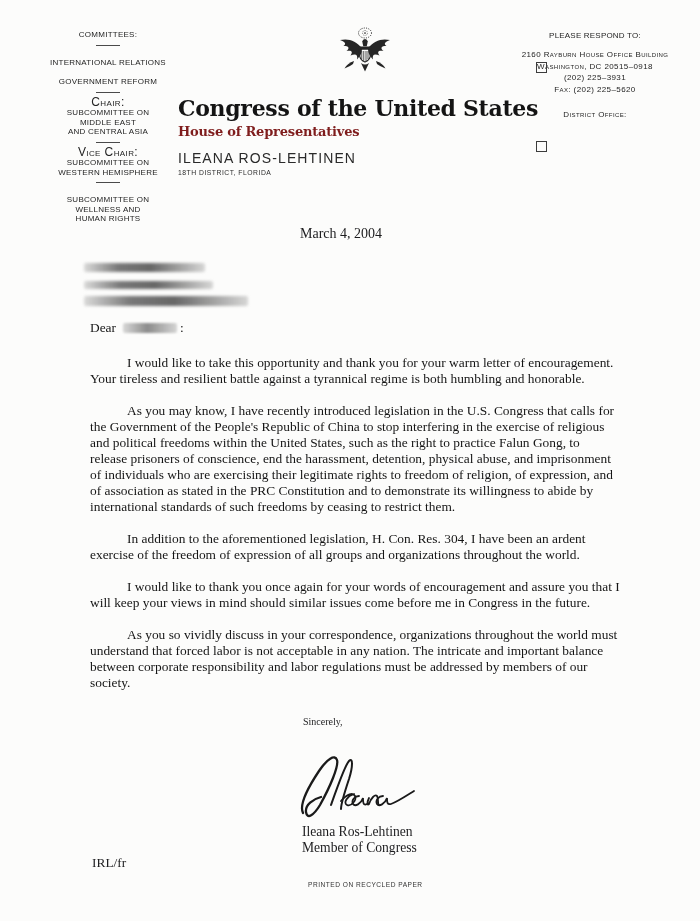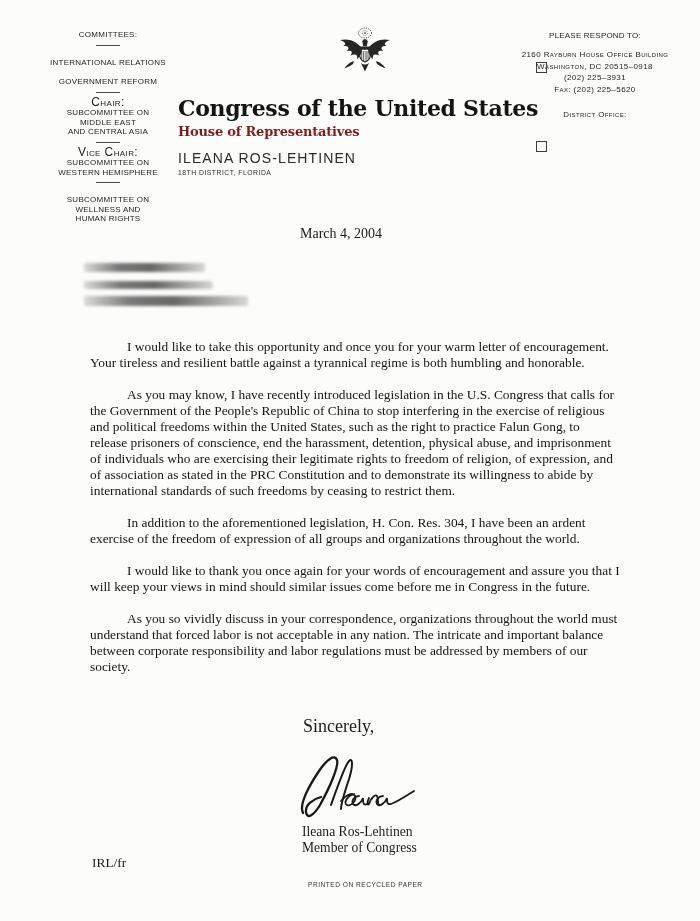--- a/index.html
+++ b/index.html
@@ -135,21 +135,21 @@
     font-size: 13.4px;
     line-height: 16px;
     color: #151515;
   }
   .body-block p {
     margin: 16px 0 0 0;
     text-indent: 37px;
   }
   .body-block p.first { margin-top: 19px; }
 
-  .closing { position: absolute; left: 303px; top: 716px; font-size: 18px; }
+  .closing { position: absolute; left: 303px; top: 716px; font-size: 10px; }
   .signature { position: absolute; left: 296px; top: 752px; }
   .signer {
     position: absolute;
     left: 302px; top: 824px;
     font-size: 13.6px;
     line-height: 16px;
     white-space: pre-line;
   }
   .initials { position: absolute; left: 92px; top: 855px; font-size: 13.4px; text-align: center; }
   .footer-note {
@@ -225,21 +225,24 @@
     <div class="member-district">18TH DISTRICT, FLORIDA</div>
   </header>
 
   <div class="date">March 4, 2004</div>
 
   <div class="redact r1"></div>
   <div class="redact r2"></div>
   <div class="redact r3"></div>
 
   <main class="body-block">
-    <p class="first">I would like to take this opportunity and once you for your warm letter of encouragement. Your tireless and resilient battle against a tyrannical regime is both humbling and honorable.</p>
+    <div class="salutation">
+      <span>Dear</span><span class="redact-inline"></span><span>:</span>
+    </div>
+    <p class="first">I would like to take this opportunity and thank you for your warm letter of encouragement. Your tireless and resilient battle against a tyrannical regime is both humbling and honorable.</p>
     <p>As you may know, I have recently introduced legislation in the U.S. Congress that calls for the Government of the People's Republic of China to stop interfering in the exercise of religious and political freedoms within the United States, such as the right to practice Falun Gong, to release prisoners of conscience, end the harassment, detention, physical abuse, and imprisonment of individuals who are exercising their legitimate rights to freedom of religion, of expression, and of association as stated in the PRC Constitution and to demonstrate its willingness to abide by international standards of such freedoms by ceasing to restrict them.</p>
     <p>In addition to the aforementioned legislation, H. Con. Res. 304, I have been an ardent exercise of the freedom of expression of all groups and organizations throughout the world.</p>
     <p>I would like to thank you once again for your words of encouragement and assure you that I will keep your views in mind should similar issues come before me in Congress in the future.</p>
     <p>As you so vividly discuss in your correspondence, organizations throughout the world must understand that forced labor is not acceptable in any nation. The intricate and important balance between corporate responsibility and labor regulations must be addressed by members of our society.</p>
   </main>
 
   <div class="closing">Sincerely,</div>
   <svg class="signature" width="122" height="72" viewBox="0 0 122 72" aria-hidden="true">
     <g fill="none" stroke="#1a1a1a" stroke-width="2.3" stroke-linecap="round">
       <path d="M7,61 C3,53 11,37 23,19 C31,7 39,2 41,8 C43,14 34,35 24,53 C18,63 11,68 10,60 C9,53 17,47 25,45"></path>

